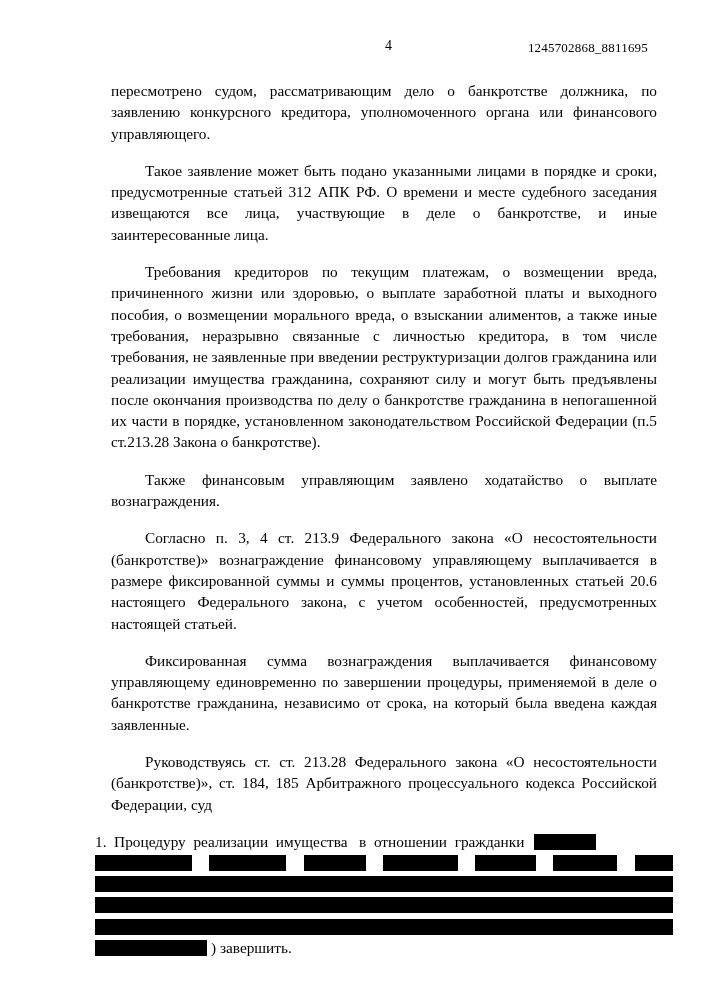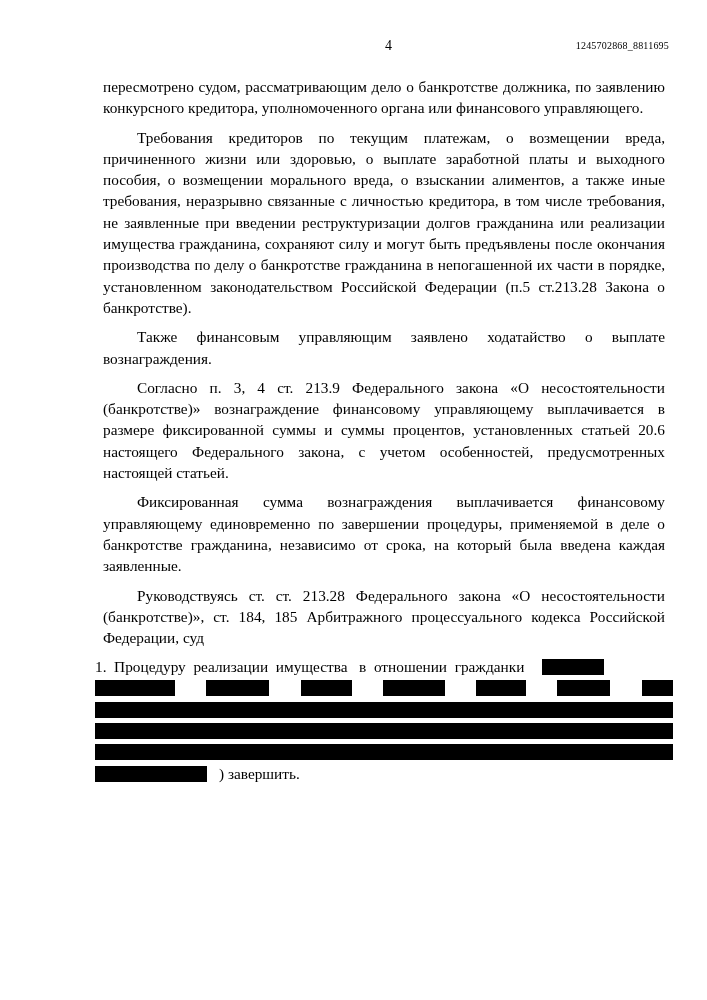--- a/index.html
+++ b/index.html
@@ -28,36 +28,36 @@
     font-size: 13.5px;
   }
   .page-number {
     position: absolute;
     left: 290px;
     top: 0;
     font-size: 14px;
   }
   .doc-id {
     position: absolute;
-    right: 4px;
+    right: 25px;
     top: 2px;
-    font-size: 10px;
+    font-size: 13px;
     letter-spacing: 0.2px;
   }
   .body-text {
     margin-top: 12px;
     width: 578px;
     font-size: 15.3px;
     line-height: 21.3px;
     text-align: justify;
     text-justify: inter-word;
     hyphens: none;
   }
   .body-text p {
-    margin: 8px;
+    margin: 16px;
     text-indent: 34px;
     text-align: justify;
   }
   .body-text p.no-indent {
     text-indent: 0;
   }
   .ruling-title {
     margin-top: 2px;
     text-align: center;
     font-weight: bold;
@@ -66,21 +66,21 @@
     letter-spacing: 0.3px;
   }
   .redacted-block {
     margin-top: 3px;
     width: 578px;
   }
   .redline {
     display: flex;
     align-items: center;
     height: 21.3px;
-    gap: 12px;
+    gap: 4px;
     font-size: 15.3px;
   }
   .bar {
     background: #000000;
     height: 16px;
     display: inline-block;
   }
   .txt {
     white-space: pre;
   }
@@ -93,20 +93,21 @@
 
 <div class="page">
 
   <div class="header">
     <div class="page-number">4</div>
     <div class="doc-id">1245702868_8811695</div>
   </div>
 
   <div class="body-text">
     <p class="no-indent">пересмотрено судом, рассматривающим дело о банкротстве должника, по заявлению конкурсного кредитора, уполномоченного органа или финансового управляющего.</p>
+    <p>Такое заявление может быть подано указанными лицами в порядке и сроки, предусмотренные статьей 312 АПК РФ. О времени и месте судебного заседания извещаются все лица, участвующие в деле о банкротстве, и иные заинтересованные лица.</p>
     <p>Требования кредиторов по текущим платежам, о возмещении вреда, причиненного жизни или здоровью, о выплате заработной платы и выходного пособия, о возмещении морального вреда, о взыскании алиментов, а также иные требования, неразрывно связанные с личностью кредитора, в том числе требования, не заявленные при введении реструктуризации долгов гражданина или реализации имущества гражданина, сохраняют силу и могут быть предъявлены после окончания производства по делу о банкротстве гражданина в непогашенной их части в порядке, установленном законодательством Российской Федерации (п.5 ст.213.28 Закона о банкротстве).</p>
     <p>Также финансовым управляющим заявлено ходатайство о выплате вознаграждения.</p>
     <p>Согласно п. 3, 4 ст. 213.9 Федерального закона «О несостоятельности (банкротстве)» вознаграждение финансовому управляющему выплачивается в размере фиксированной суммы и суммы процентов, установленных статьей 20.6 настоящего Федерального закона, с учетом особенностей, предусмотренных настоящей статьей.</p>
     <p>Фиксированная сумма вознаграждения выплачивается финансовому управляющему единовременно по завершении процедуры, применяемой в деле о банкротстве гражданина, независимо от срока, на который была введена каждая заявленные.</p>
     <p>Руководствуясь ст. ст. 213.28 Федерального закона «О несостоятельности (банкротстве)», ст. 184, 185 Арбитражного процессуального кодекса Российской Федерации, суд</p>
 
 
     <div class="redacted-block">
 
       <div class="redline">

